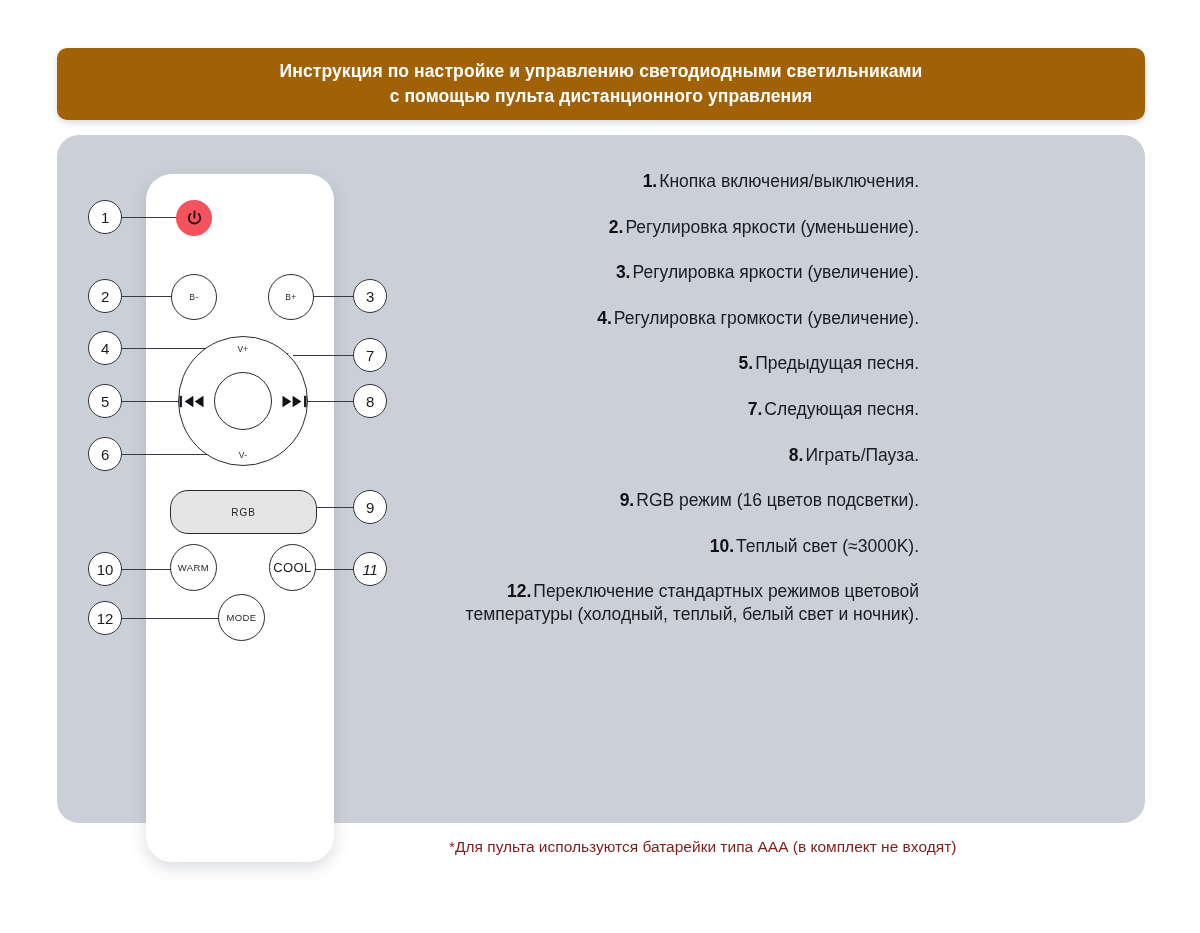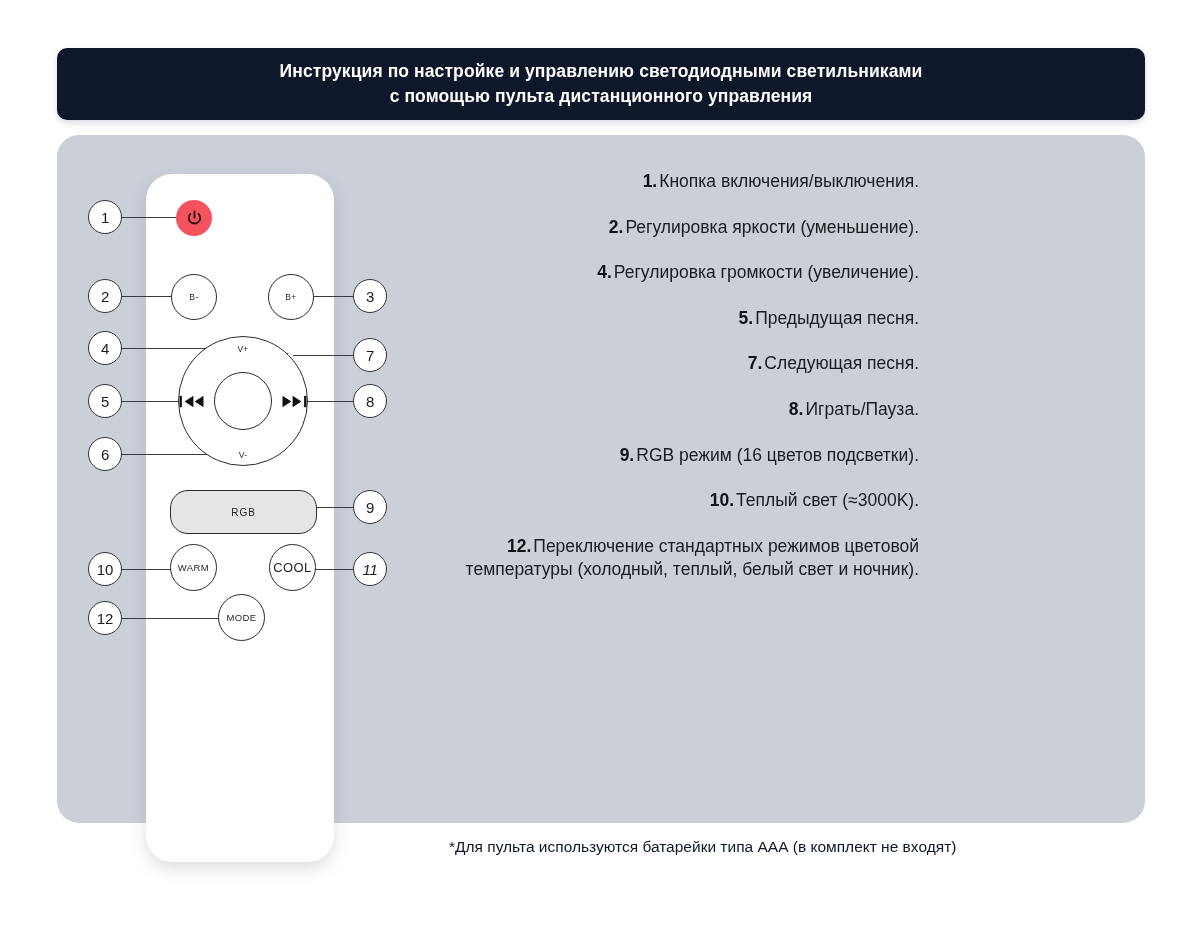--- a/index.html
+++ b/index.html
@@ -14,21 +14,21 @@
     position: relative;
     width: 1200px; height: 933px;
     background: #ffffff;
   }
 
   
   .header {
     position: absolute;
     left: 57px; top: 48px;
     width: 1088px; height: 72px;
-    background: #0f172a;
+    background: #a16207;
     border-radius: 10px;
     display: flex;
     flex-direction: column;
     align-items: center;
     justify-content: center;
     box-shadow: 0 3px 6px rgba(120,130,150,0.28);
   }
   .header-line {
     color: #ffffff;
     font-size: 17.5px;
@@ -176,21 +176,21 @@
   }
   .list-item.wrap { white-space: normal; width: 470px; }
   .list-num {
     font-weight: bold;
     color: #101015;
     margin-right: 2px;
   }
   .footnote {
     position: absolute;
     left: 449px; top: 838px;
-    color: #0f172a;
+    color: #7f1d1d;
     font-size: 15.5px;
     white-space: nowrap;
     text-align: center;
   }
 </style>
 </head>
 <body>
 
 <div class="page">
 
@@ -288,20 +288,23 @@
   <div class="callout" style="left:88px;  top:601px;">12</div>
 
   <div class="list">
     <div class="list-item">
       <span class="list-num">1.</span><span>Кнопка включения/выключения.</span>
     </div>
     <div class="list-item">
       <span class="list-num">2.</span><span>Регулировка яркости (уменьшение).</span>
     </div>
     <div class="list-item">
+      <span class="list-num">3.</span><span>Регулировка яркости (увеличение).</span>
+    </div>
+    <div class="list-item">
       <span class="list-num">4.</span><span>Регулировка громкости (увеличение).</span>
     </div>
     <div class="list-item">
       <span class="list-num">5.</span><span>Предыдущая песня.</span>
     </div>
     <div class="list-item">
       <span class="list-num">7.</span><span>Следующая песня.</span>
     </div>
     <div class="list-item">
       <span class="list-num">8.</span><span>Играть/Пауза.</span>

